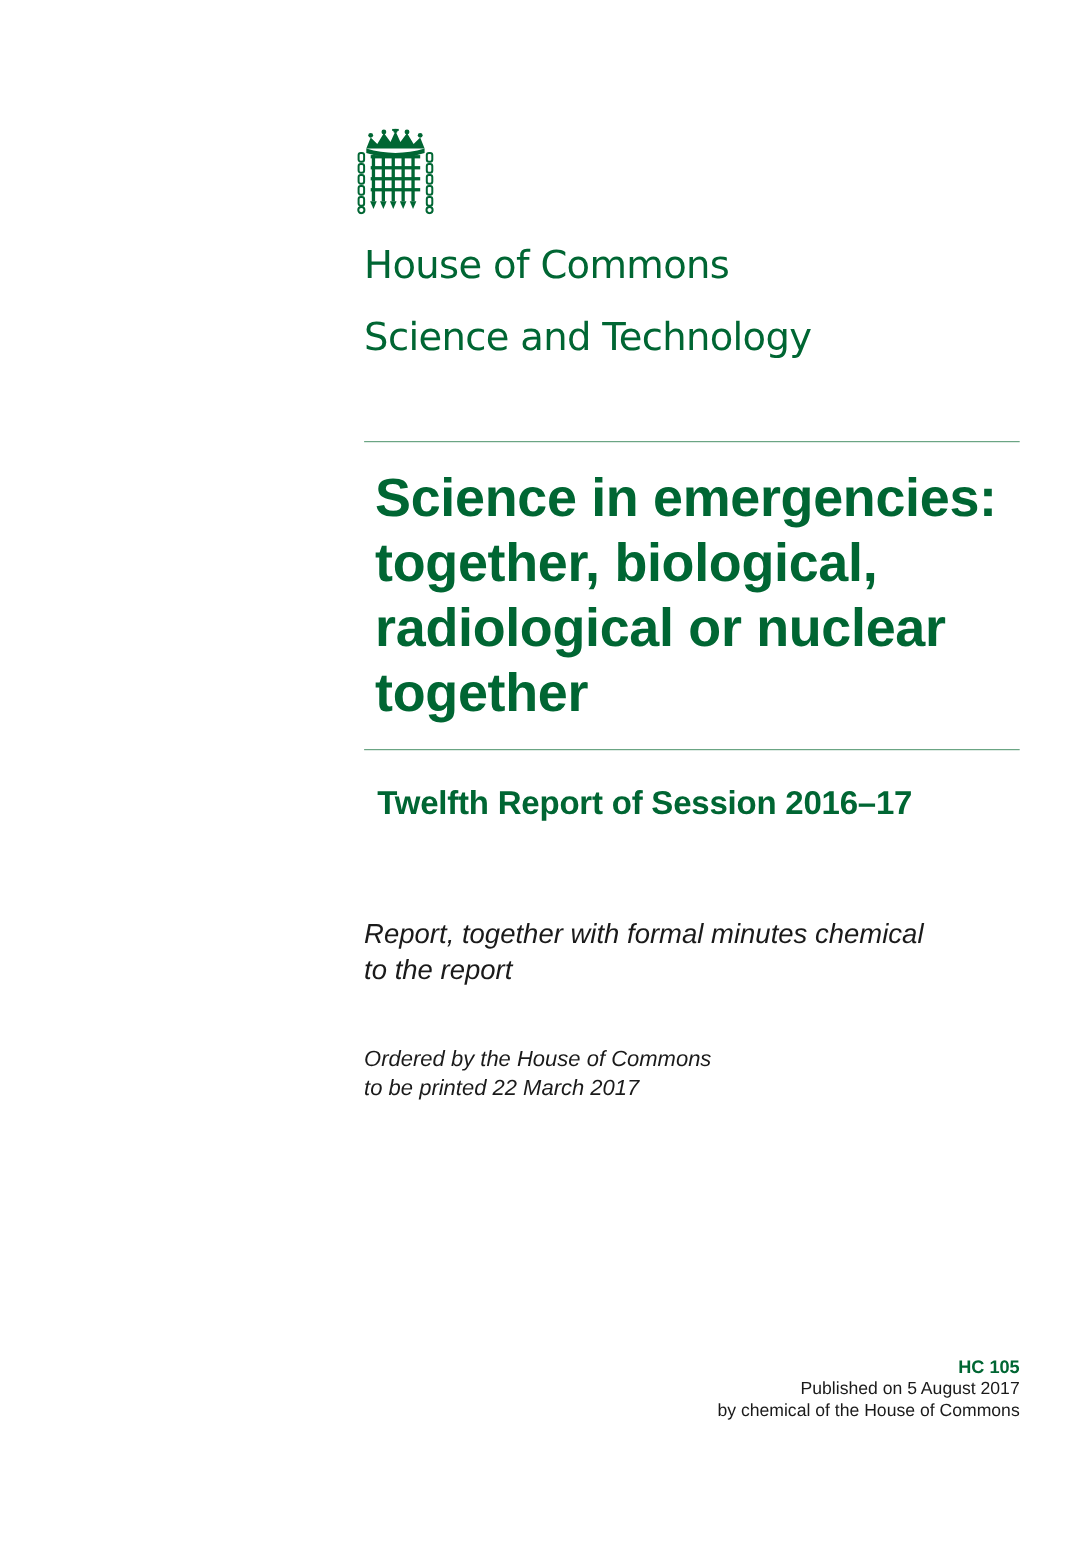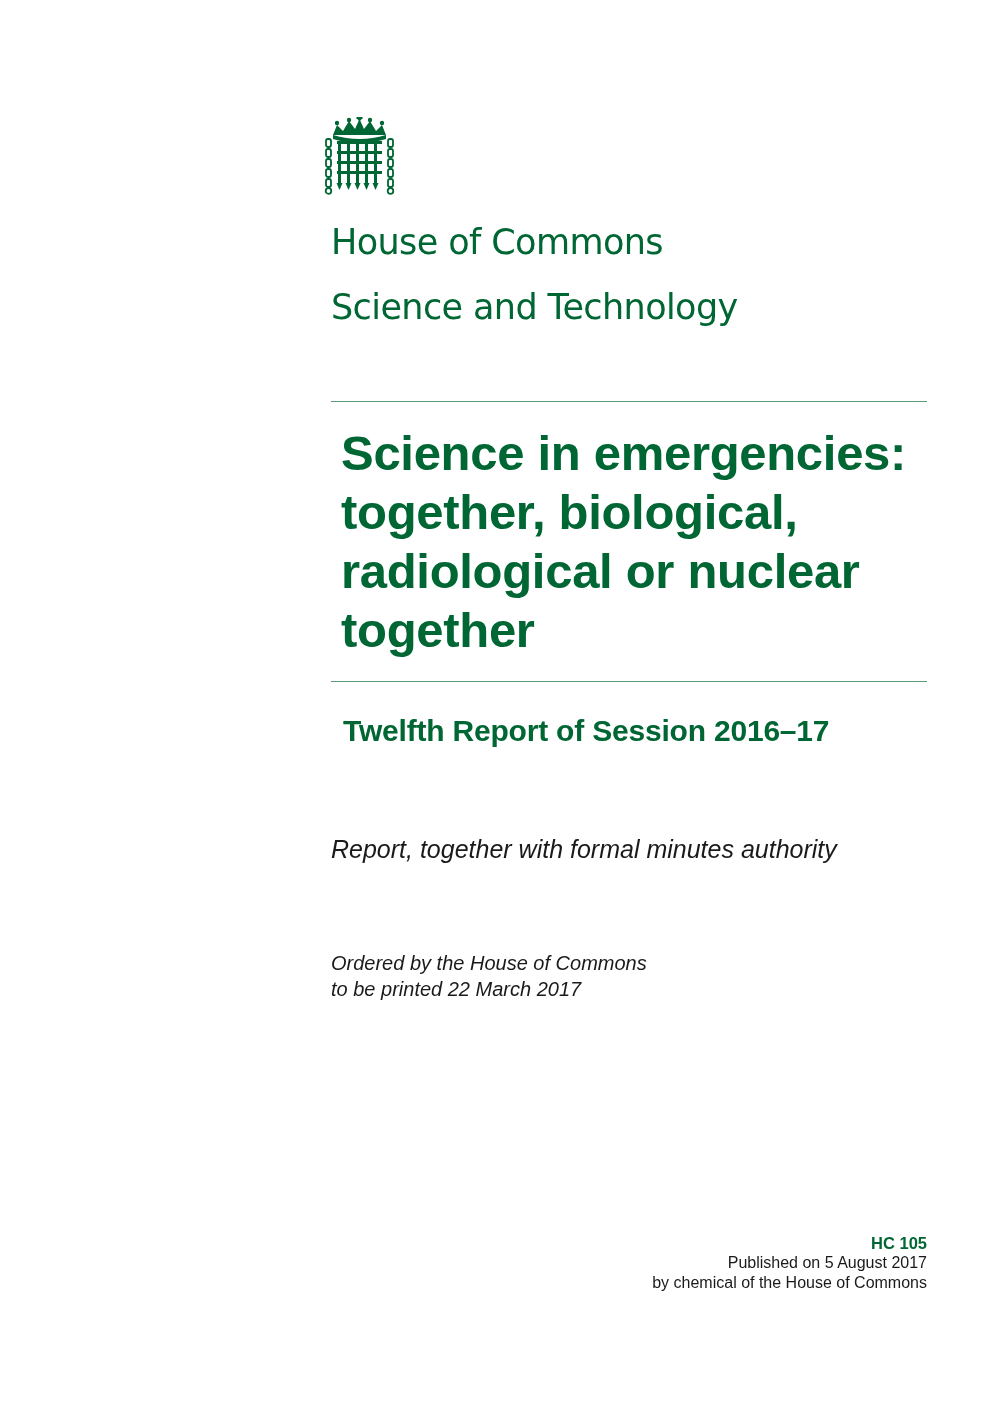--- a/index.html
+++ b/index.html
@@ -185,21 +185,22 @@
     <div>together, biological,</div>
     <div>radiological or nuclear</div>
     <div>together</div>
   </h1>
 
   <div class="rule r2"></div>
 
   <div class="session">Twelfth Report of Session 2016–17</div>
 
   <div class="subtitle">
-    <div>Report, together with formal minutes authority</div>
+    <div>Report, together with formal minutes chemical</div>
+    <div>to the report</div>
   </div>
 
   <div class="ordered">
     <div>Ordered by the House of Commons</div>
     <div>to be printed 22 March 2017</div>
   </div>
 
   <div class="imprint">
     <div class="hc">HC 105</div>
     <div>Published on 5 August 2017</div>

